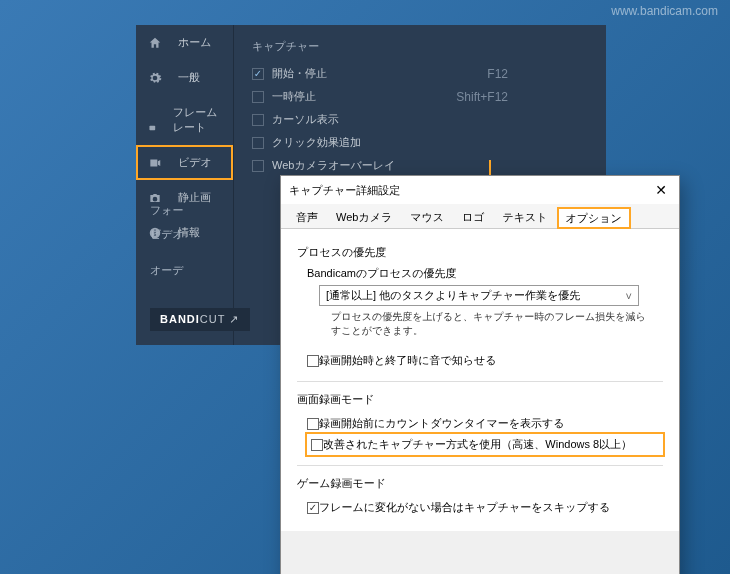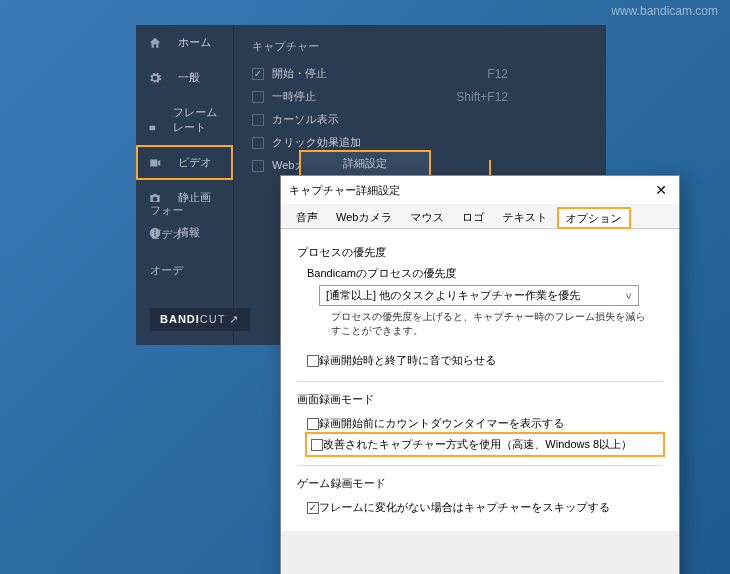--- a/index.html
+++ b/index.html
@@ -200,21 +200,20 @@
       </div>
     <div class="check-row">
         <span class="cb"></span>
         <span>クリック効果追加</span>
       </div>
     <div class="check-row">
         <span class="cb"></span>
         <span>Webカメラオーバーレイ</span>
       </div>
 
-    <div class="detail-btn">詳細設定</div>
 
     <div class="extra-labels" style="top:178px">フォー</div>
     <div class="extra-labels" style="top:202px">ビデオ</div>
     <div class="extra-labels" style="top:238px">オーデ</div>
   </div>
 
   <div class="bandicut"><b>BANDI</b><span>CUT ↗</span></div>
 </div>
 
 <div class="arrow"></div>

